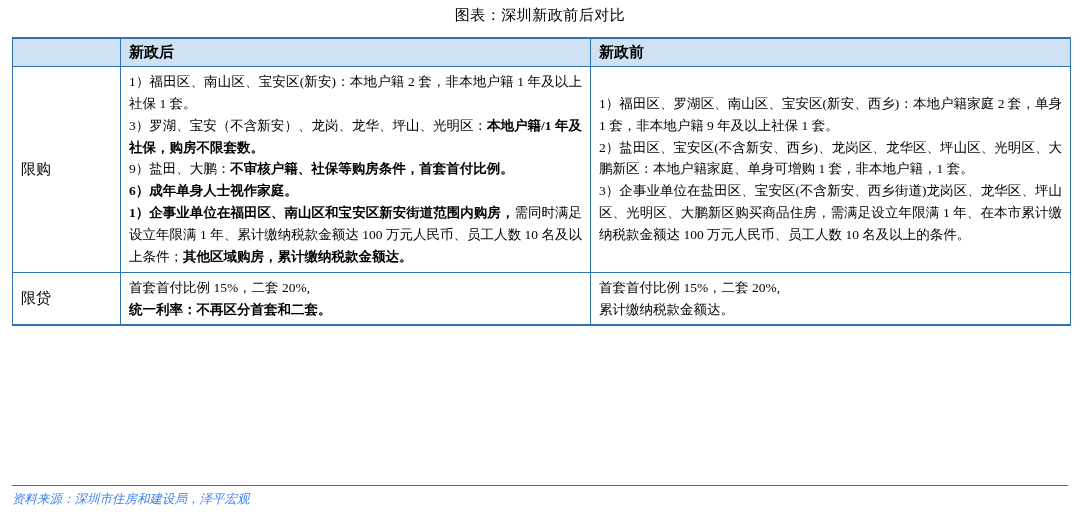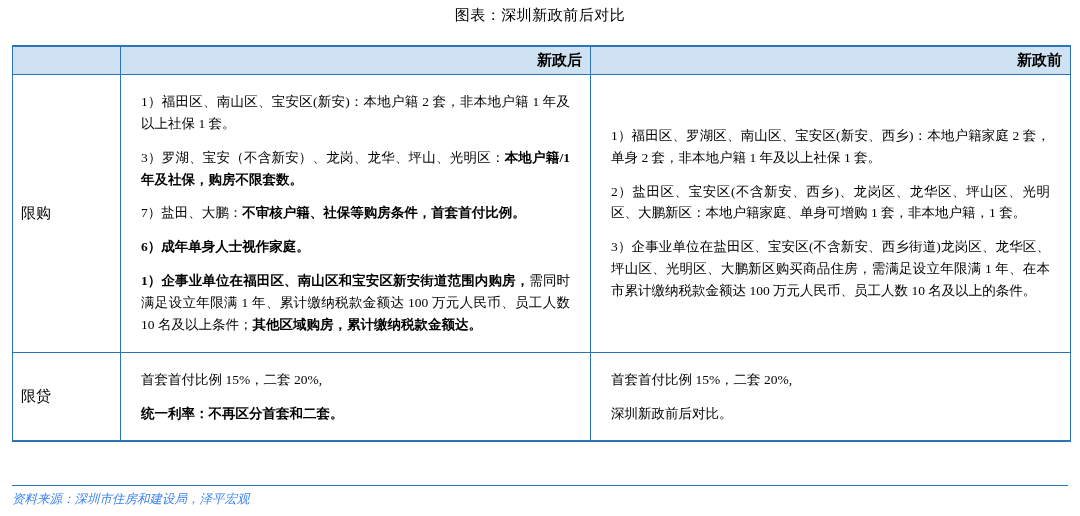--- a/index.html
+++ b/index.html
@@ -18,42 +18,42 @@
     position: relative;
     width: 1080px;
     height: 516px;
     box-sizing: border-box;
   }
   .title {
     text-align: center;
     font-size: 15px;
     font-family: "Liberation Sans", "DejaVu Sans", sans-serif;
     color: #000;
-    padding: 6px 0 20px 0;
+    padding: 6px 0 12px 0;
     letter-spacing: 0.5px;
   }
   table.cmp {
     border-collapse: collapse;
     table-layout: fixed;
     width: 1058px;
     margin: 0 12px;
     border-top: 2px solid #2e74b5;
     border-bottom: 2px solid #2e74b5;
   }
   table.cmp td, table.cmp th {
     border: 1px solid #2e74b5;
     vertical-align: middle;
     padding: 4px 8px;
     box-sizing: border-box;
   }
   thead th {
     background: #cfe2f3;
     font-weight: bold;
     font-size: 15px;
-    text-align: right;
+    text-align: left;
     height: 26px;
     padding: 3px 6px;
     border-top: 2px solid #2e74b5;
     border-bottom: 1px solid #2e74b5;
   }
   .col-label { width: 108px; }
   .col-new { width: 470px; }
   .col-old { width: 480px; }
   .rowlabel {
     text-align: left;
@@ -61,21 +61,21 @@
     vertical-align: middle;
   }
   .cellbody {
     font-size: 13.5px;
     line-height: 1.62;
     vertical-align: top;
     padding: 6px 9px;
     text-align: justify;
   }
   .cellbody.mid { vertical-align: middle; }
-  .cellbody p { margin: 12px; }
+  .cellbody p { margin: 0; }
   b { font-weight: bold; }
   .source {
     position: absolute;
     left: 12px;
     bottom: 8px;
     font-size: 12.5px;
     font-style: italic;
     color: #3b82f6;
     font-family: "Liberation Serif", "DejaVu Serif", serif;
   }
@@ -107,39 +107,39 @@
         <th>新政后</th>
         <th>新政前</th>
       </tr>
     </thead>
     <tbody>
       <tr>
         <td class="rowlabel">限购</td>
         <td class="cellbody">
             <p><span>1）福田区、南山区、宝安区(新安)：本地户籍 2 套，非本地户籍 1 年及以上社保 1 套。</span></p>
             <p><span>3）罗湖、宝安（不含新安）、龙岗、龙华、坪山、光明区：</span><b>本地户籍/1 年及社保，购房不限套数。</b></p>
-            <p><span>7）盐田、大鹏：</span><b>不审核户籍、社保等购房条件，首套首付比例。</b></p>
+            <p><span>9）盐田、大鹏：</span><b>不审核户籍、社保等购房条件，首套首付比例。</b></p>
             <p><b>6）成年单身人士视作家庭。</b></p>
             <p><b>1）企事业单位在福田区、南山区和宝安区新安街道范围内购房，</b><span>需同时满足设立年限满 1 年、累计缴纳税款金额达 100 万元人民币、员工人数 10 名及以上条件；</span><b>其他区域购房，累计缴纳税款金额达。</b></p>
           </td>
         <td class="cellbody mid">
-            <p><span>1）福田区、罗湖区、南山区、宝安区(新安、西乡)：本地户籍家庭 2 套，单身 2 套，非本地户籍 1 年及以上社保 1 套。</span></p>
+            <p><span>1）福田区、罗湖区、南山区、宝安区(新安、西乡)：本地户籍家庭 2 套，单身 1 套，非本地户籍 9 年及以上社保 1 套。</span></p>
             <p><span>2）盐田区、宝安区(不含新安、西乡)、龙岗区、龙华区、坪山区、光明区、大鹏新区：本地户籍家庭、单身可增购 1 套，非本地户籍，1 套。</span></p>
             <p><span>3）企事业单位在盐田区、宝安区(不含新安、西乡街道)龙岗区、龙华区、坪山区、光明区、大鹏新区购买商品住房，需满足设立年限满 1 年、在本市累计缴纳税款金额达 100 万元人民币、员工人数 10 名及以上的条件。</span></p>
           </td>
       </tr>
       <tr>
         <td class="rowlabel">限贷</td>
         <td class="cellbody">
             <p><span>首套首付比例 15%，二套 20%,</span></p>
             <p><b>统一利率：不再区分首套和二套。</b></p>
           </td>
         <td class="cellbody">
             <p><span>首套首付比例 15%，二套 20%,</span></p>
-            <p><span>深圳新政前后对比。</span></p>
+            <p><span>累计缴纳税款金额达。</span></p>
           </td>
       </tr>
     </tbody>
   </table>
 
   <div class="srcline"></div>
   <div class="source">资料来源：深圳市住房和建设局，泽平宏观</div>
 
 </div>
 

